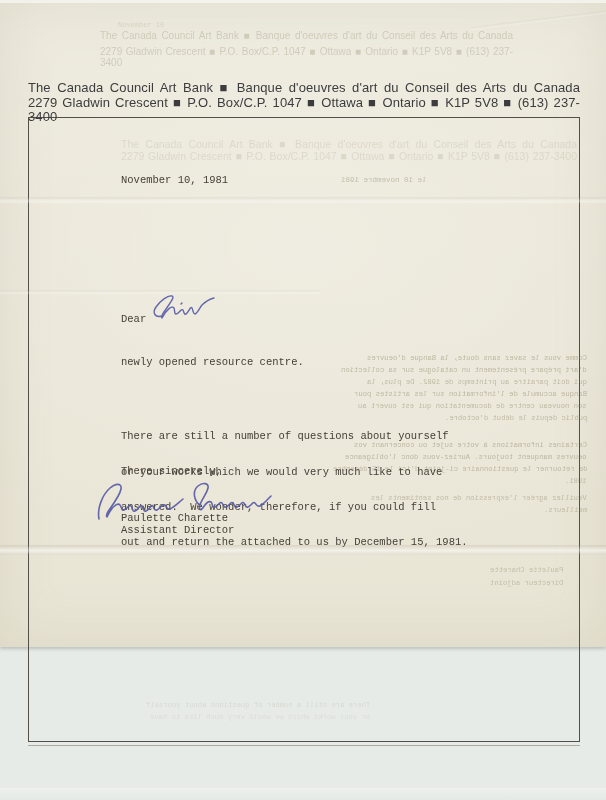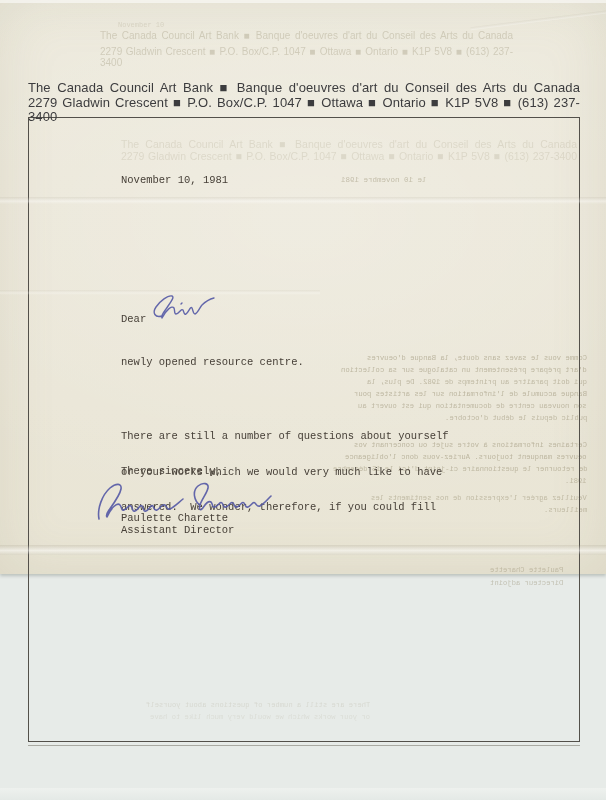--- a/index.html
+++ b/index.html
@@ -4,21 +4,21 @@
 <style>
   html,body{margin:0;padding:0;}
   body{
     width:606px;height:800px;overflow:hidden;position:relative;
     background:#e7ebe8;
     font-family:"Liberation Sans","DejaVu Sans",sans-serif;
   }
   .scan{position:absolute;inset:0;}
   
   .paper{
-    position:absolute;left:0;top:0;width:606px;height:574px;
+    position:absolute;left:0;top:0;width:606px;height:647px;
     background:
       radial-gradient(130% 80% at 50% 38%, rgba(255,255,255,0.22), rgba(0,0,0,0) 65%),
       linear-gradient(to bottom,#edeadd 0%,#ebe7d9 30%,#eae6d7 70%,#e9e5d5 100%);
     box-shadow: inset 0 0 55px rgba(150,140,110,0.16), 0 2px 3px rgba(60,70,65,0.25);
   }
   .paper::before{ 
     content:"";position:absolute;left:0;top:0;width:100%;height:3px;
     background:rgba(255,255,255,0.55);
   }
   
@@ -128,20 +128,21 @@
     </svg>
 
     <div class="typed para p1">
       <div>newly opened resource centre.</div>
     </div>
 
     <div class="typed para p2">
       <div>There are still a number of questions about yourself</div>
       <div>or your works which we would very much like to have</div>
       <div>answered.  We wonder, therefore, if you could fill</div>
+      <div>out and return the attached to us by December 15, 1981.</div>
     </div>
 
     <div class="typed closing">There sincerely,</div>
 
     <svg class="hw sig-hw" width="180" height="44" viewBox="0 0 180 44" aria-label="Paulette Charette">
       <path d="M3,40 C1,30 6,16 14,9 C20,4 26,4 25,10 C24,16 18,24 13,31 C11,34 10,37 11,38 C15,29 21,23 24,26 C26,28 25,32 28,31 C31,30 33,25 35,27 C37,29 36,33 39,32 C42,31 44,25 46,27 C48,29 47,33 50,32 C53,31 55,25 57,27 C58,29 58,32 61,31 C64,30 66,24 69,26 C71,28 71,31 74,30 C78,28 82,24 87,20"></path>
       <path d="M104,26 C98,22 96,12 102,7 C107,3 113,4 112,9 C111,14 106,20 104,26 C103,30 104,32 106,30 C109,26 112,21 115,23 C117,25 116,29 119,28 C122,27 124,22 126,24 C128,26 127,29 130,28 C133,27 135,22 137,24 C139,26 138,29 141,28 C144,27 146,22 148,24 C150,26 149,29 152,28 C155,27 157,22 159,24 C161,26 161,28 164,27 C168,25 171,21 175,17"></path>
     </svg>
 
     <div class="typed signer-name">Paulette Charette</div>

